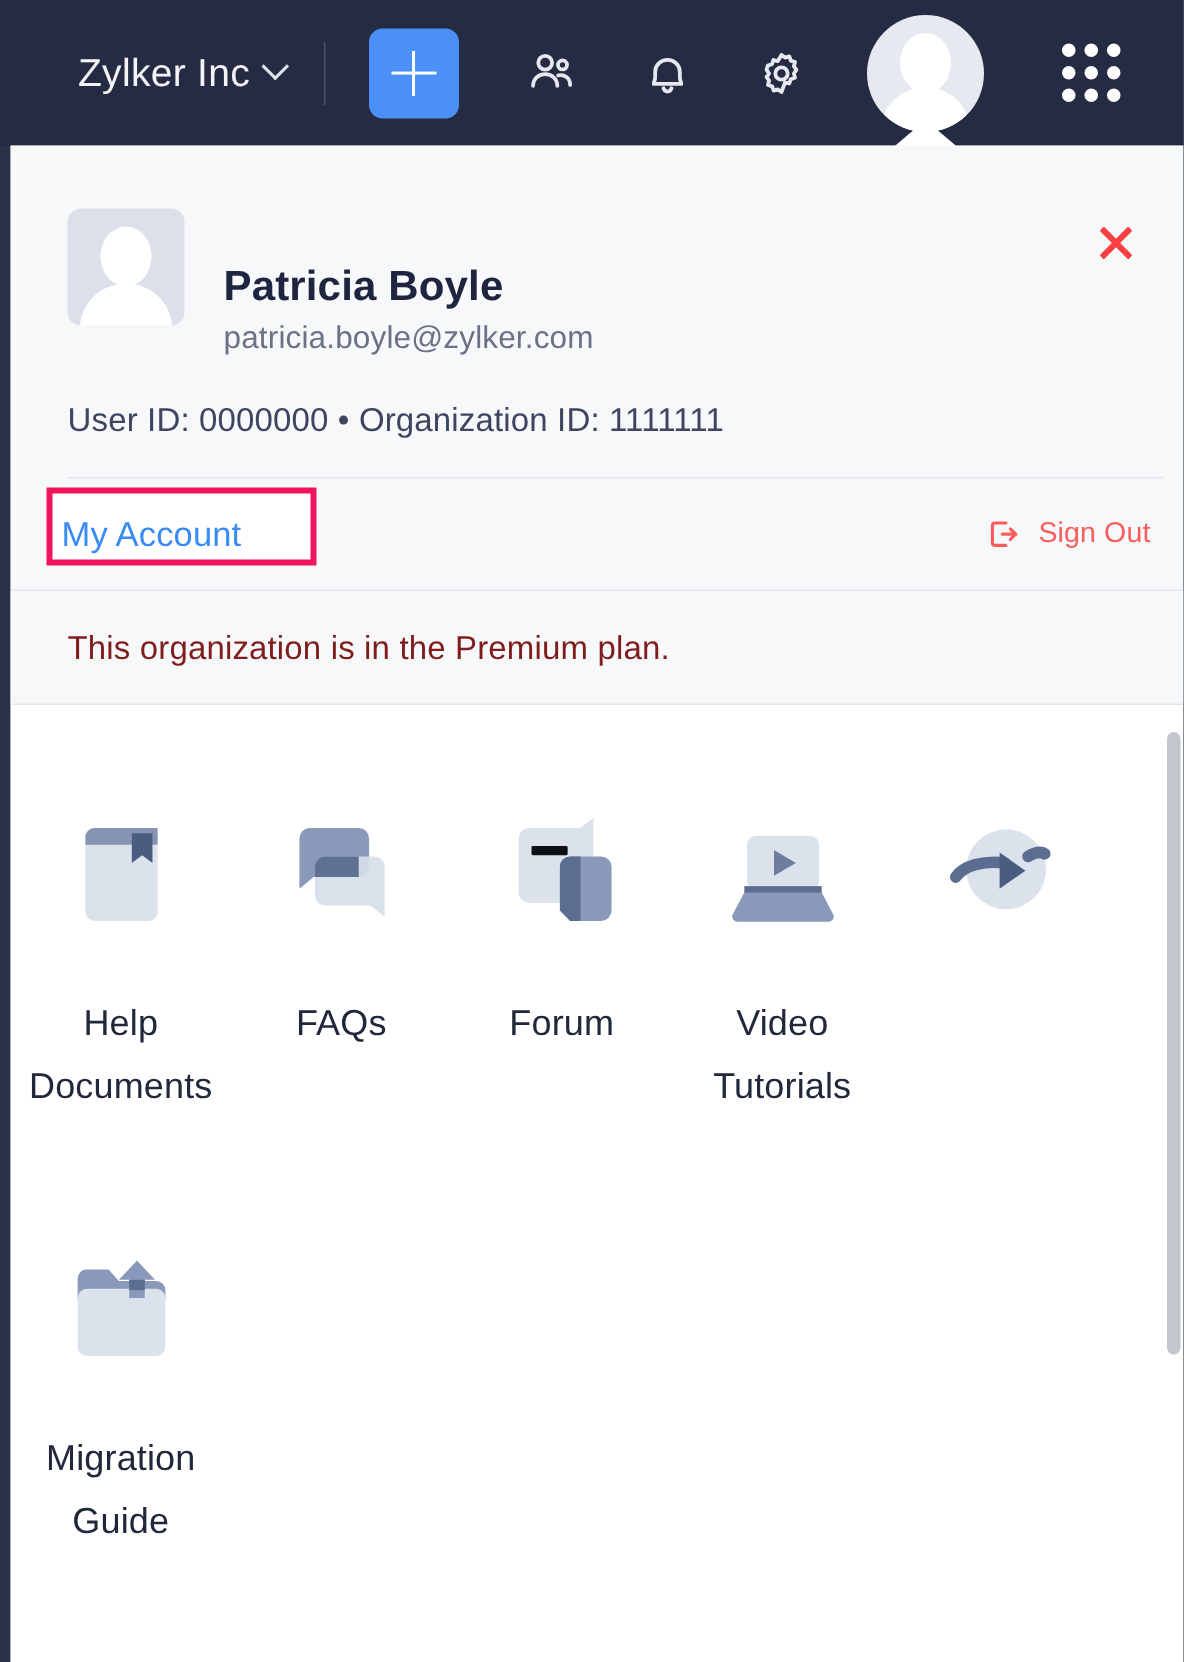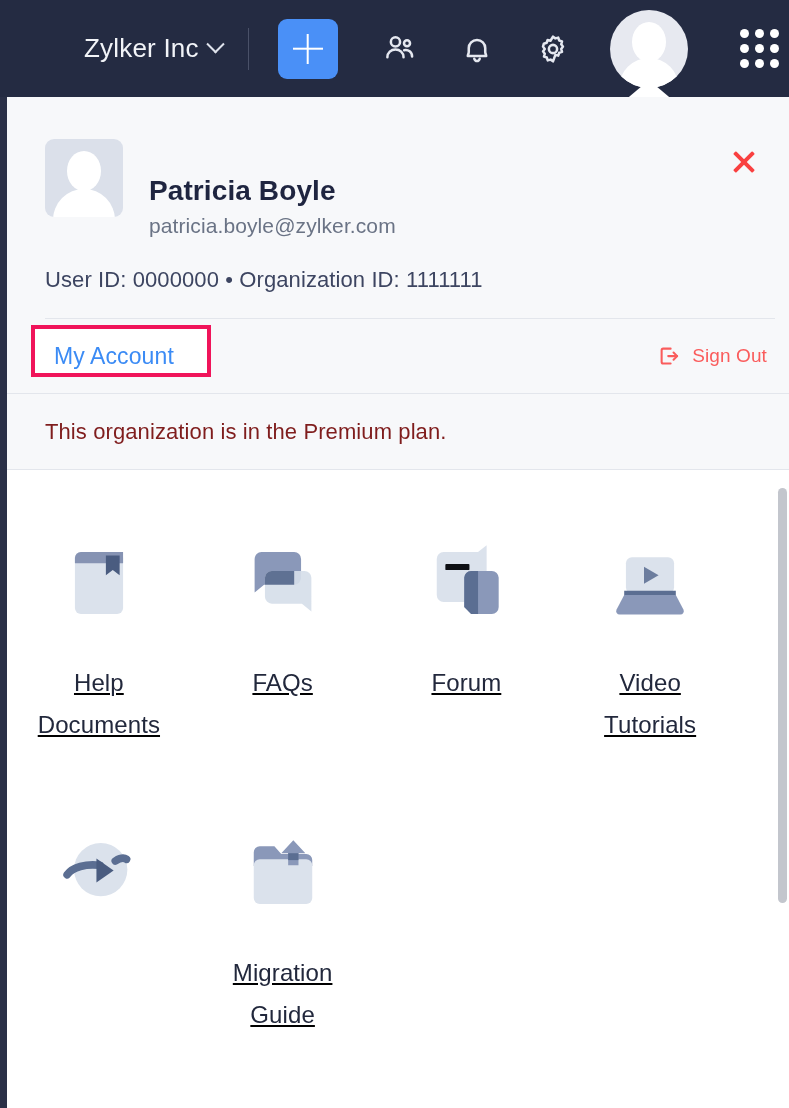--- a/index.html
+++ b/index.html
@@ -20,21 +20,21 @@
 
   
   .topbar {
     position: absolute;
     top: 0; left: 0;
     width: 789px;
     height: 97px;
     background: #242b42;
     display: flex;
     align-items: center;
-    padding-left: 84px;
+    padding-left: 52px;
   }
 
   .org-name {
     color: #f2f4f8;
     font-size: 26px;
     letter-spacing: 0.2px;
     display: flex;
     align-items: center;
     gap: 10px;
     cursor: pointer;
@@ -221,21 +221,21 @@
   .hr {
     height: 1px;
     background: #e3e6ec;
     margin: 25px 14px 0 38px;
   }
 
   .account-row {
     display: flex;
     align-items: center;
     justify-content: space-between;
-    padding: 0 22px 0 47px;
+    padding: 0 22px 0 34px;
     height: 74px;
     position: relative;
   }
   .my-account-hl {
     position: absolute;
     left: 24px;
     top: 6px;
     width: 180px;
     height: 52px;
     border: 4px solid #f0145a;
@@ -281,24 +281,23 @@
   
   .links-area {
     background: #ffffff;
     border-top: 1px solid #e3e6ec;
     height: 640px;
     position: relative;
     padding-top: 54px;
   }
   .links-grid {
     display: grid;
-    grid-template-columns: repeat(4, 1fr);
+    grid-template-columns: repeat(5, 1fr);
     grid-template-rows: repeat(2, 290px);
     width: 735px;
-    text-decoration: underline;
   }
   .link-cell {
     display: flex;
     flex-direction: column;
     align-items: center;
     cursor: pointer;
     padding-top: 4px;
   }
   .link-icon {
     width: 110px; height: 110px;

